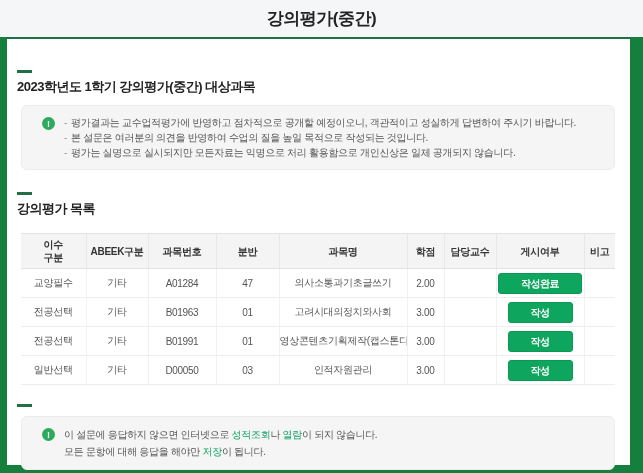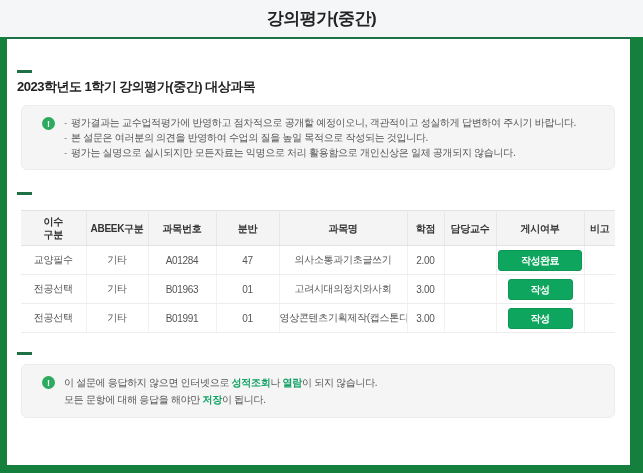--- a/index.html
+++ b/index.html
@@ -35,21 +35,21 @@
   }
   .info-icon {
     flex:0 0 auto; width:13px; height:13px; border-radius:50%;
     background:#2daa5e; color:#fff; font-size:9px; font-weight:bold;
     display:flex; align-items:center; justify-content:center;
     margin-top:2px; margin-left:9px; margin-right:9px;
   }
   .notice-lines { font-size:10px; line-height:15px; color:#555; letter-spacing:-0.3px; }
   .notice-line { white-space:nowrap; }
   .notice-bullet { color:#999; margin-right:4px; }
-  .em-green { color:#13a264; font-weight:bold; }
+  .em-green { color:#13a264; font-weight:normal; }
 
   table.course-table {
     margin:15px 5px 0 4px;
     border-collapse:collapse; table-layout:fixed; width:594px;
     font-size:10px; letter-spacing:-0.3px;
   }
   .course-table thead th {
     background:#f4f4f5; color:#333; font-weight:bold;
     height:35px; text-align:center; vertical-align:middle;
     border-top:1px solid #e2e2e2; border-bottom:1px solid #e2e2e2;
@@ -90,20 +90,21 @@
         <div class="notice-lines" id="intro-notices">
             <div class="notice-line"><span class="notice-bullet">-</span>평가결과는 교수업적평가에 반영하고 점차적으로 공개할 예정이오니, 객관적이고 성실하게 답변하여 주시기 바랍니다.</div>
             <div class="notice-line"><span class="notice-bullet">-</span>본 설문은 여러분의 의견을 반영하여 수업의 질을 높일 목적으로 작성되는 것입니다.</div>
             <div class="notice-line"><span class="notice-bullet">-</span>평가는 실명으로 실시되지만 모든자료는 익명으로 처리 활용함으로 개인신상은 일체 공개되지 않습니다.</div>
           </div>
       </div>
     </div>
 
     <div class="section sec-list">
       <span class="sec-dash"></span>
+      <h2 class="sec-title">강의평가 목록</h2>
       <table class="course-table">
         <colgroup>
           <col style="width:65px">
             <col style="width:62px">
             <col style="width:68px">
           <col style="width:63px">
             <col style="width:128px">
             <col style="width:37px">
           <col style="width:52px">
             <col style="width:88px">
@@ -150,20 +151,31 @@
               <td>전공선택</td>
               <td>기타</td>
               <td>B01991</td>
               <td>01</td>
               <td>영상콘텐츠기획제작(캡스톤디자인)</td>
               <td>3.00</td>
               <td></td>
               <td><button class="btn-write">작성</button></td>
               <td></td>
             </tr>
+            <tr>
+              <td>일반선택</td>
+              <td>기타</td>
+              <td>D00050</td>
+              <td>03</td>
+              <td>인적자원관리</td>
+              <td>3.00</td>
+              <td></td>
+              <td><button class="btn-write">작성</button></td>
+              <td></td>
+            </tr>
           </tbody>
       </table>
     </div>
 
     <div class="section sec-caution">
       <span class="sec-dash"></span>
       <div class="info-box caution-box">
         <span class="info-icon">!</span>
         <div class="notice-lines" id="caution-notices">
             <div class="notice-line"><span>이 설문에 응답하지 않으면 인터넷으로 </span><span class="em-green">성적조회</span><span>나 </span><span class="em-green">열람</span><span>이 되지 않습니다.</span></div>

